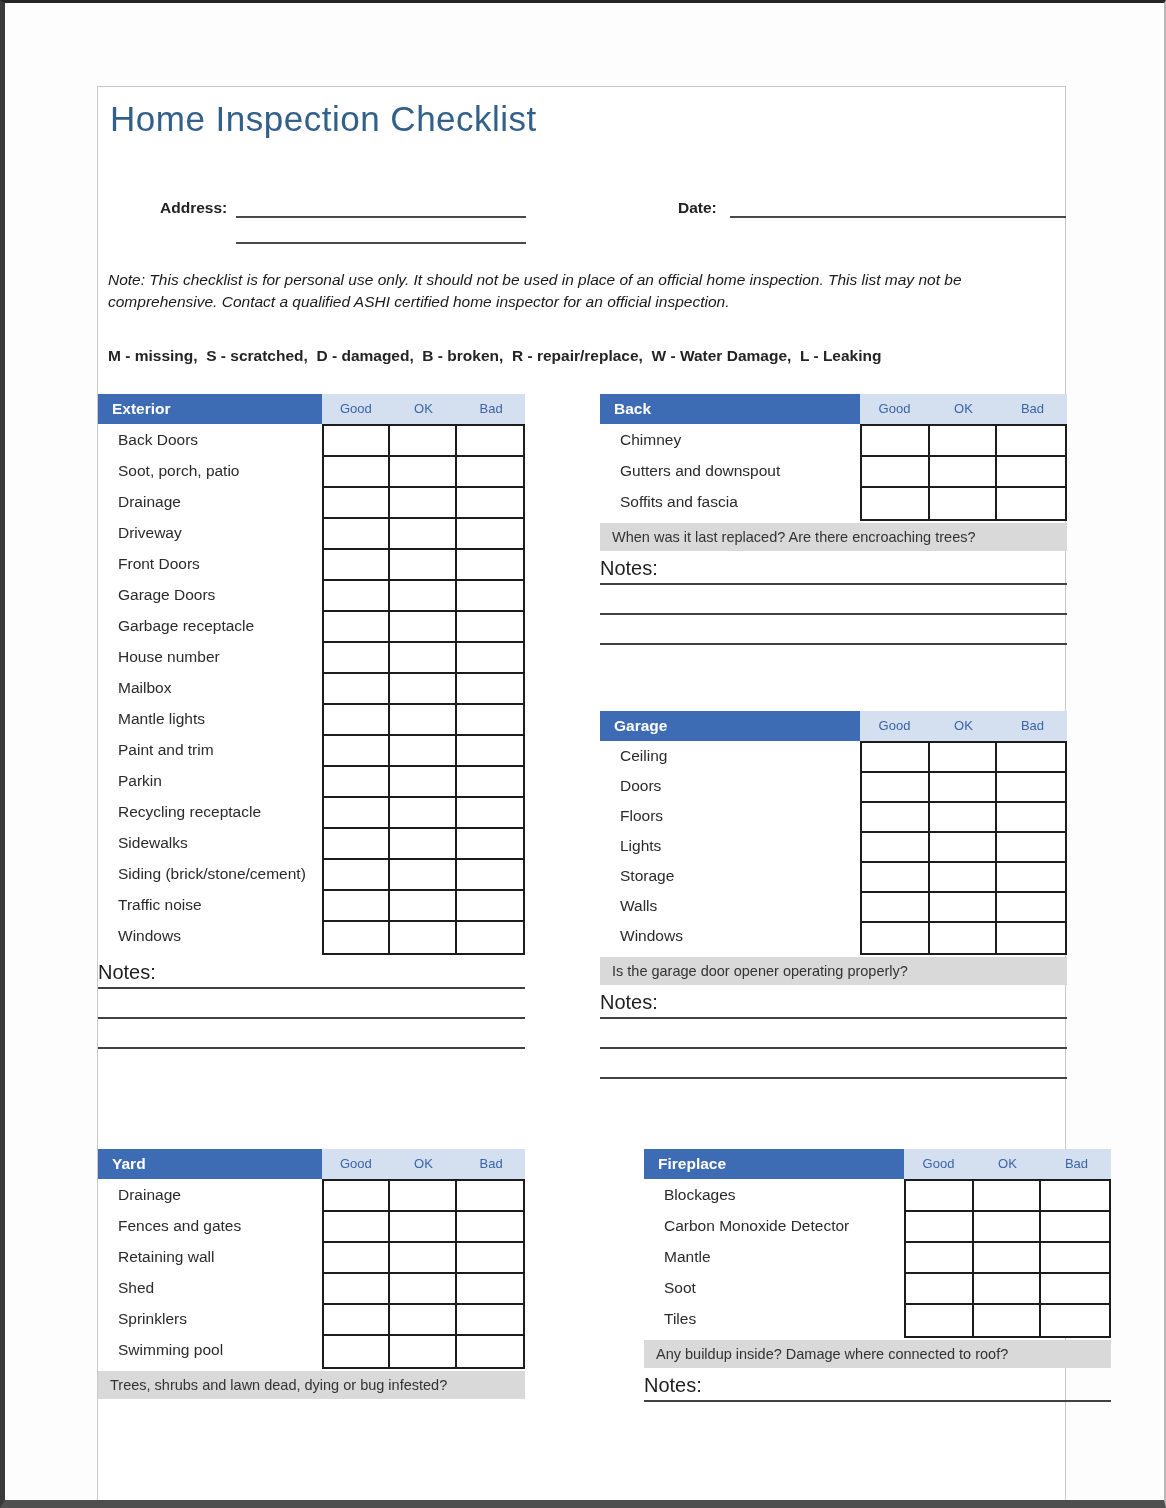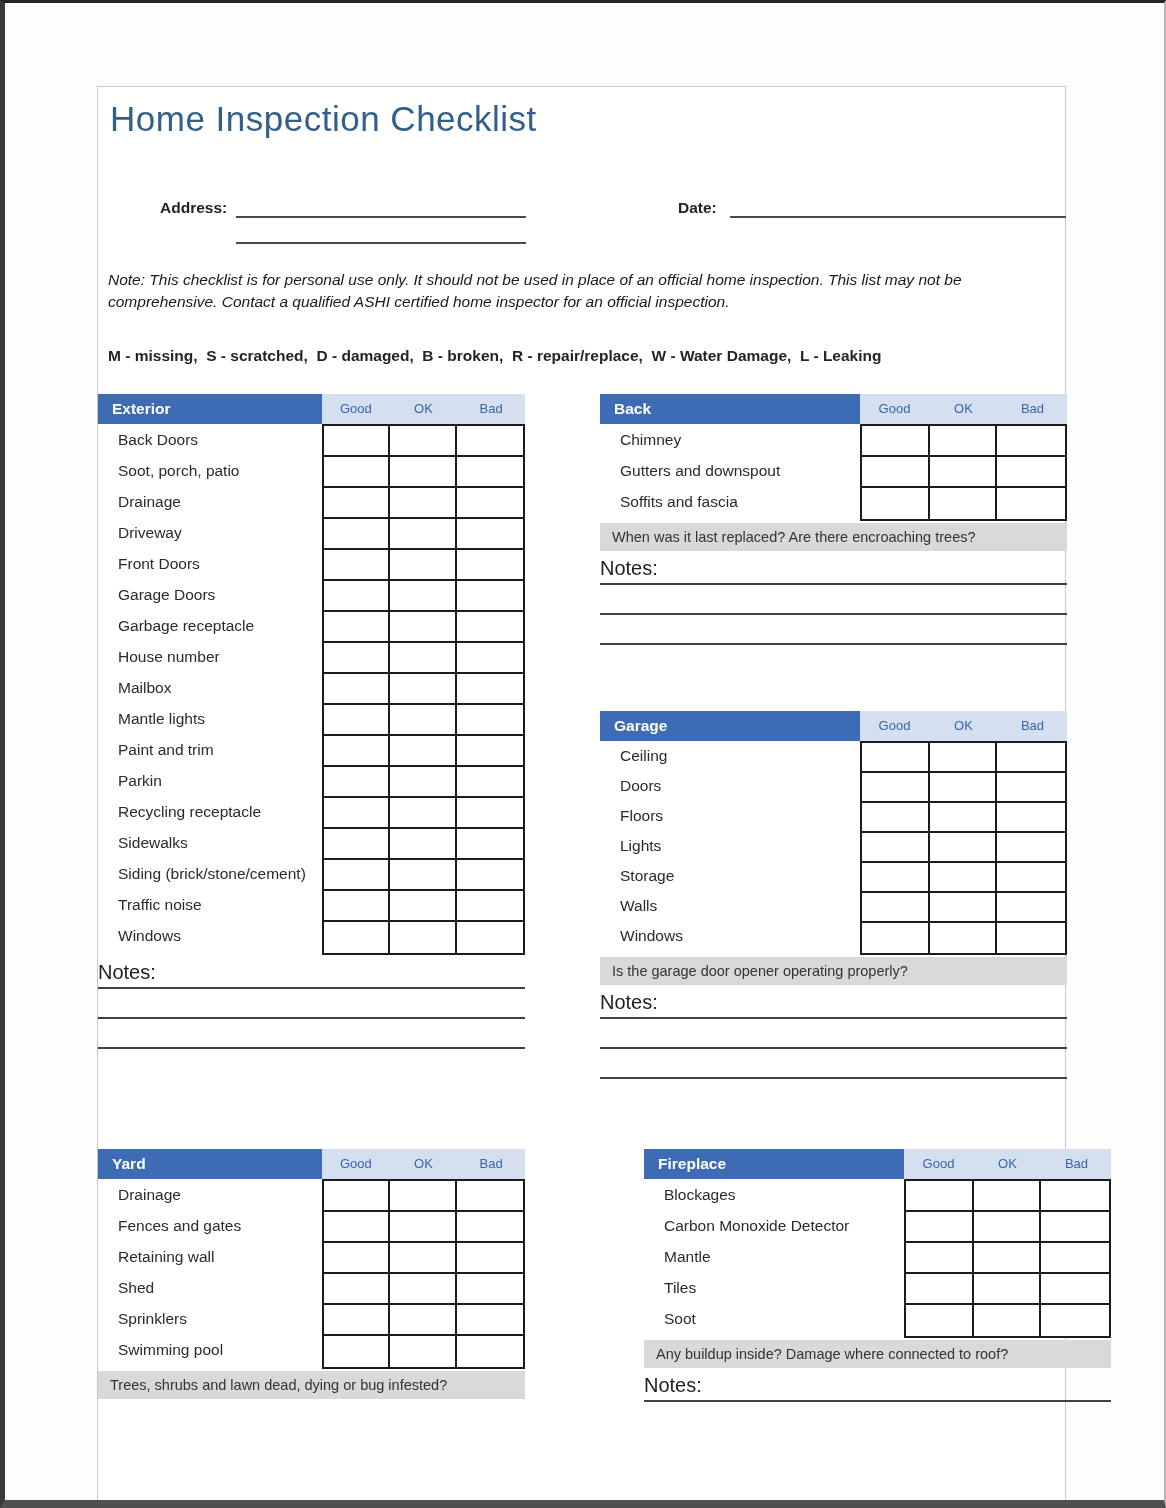--- a/index.html
+++ b/index.html
@@ -372,22 +372,22 @@
           <span class="rating-head">OK</span>
           <span class="rating-head">Bad</span>
         </div>
     </div>
     <div class="panel-body">
       <ul class="labels">
 
       <li>Blockages</li>
           <li>Carbon Monoxide Detector</li>
           <li>Mantle</li>
+          <li>Soot</li>
           <li>Tiles</li>
-          <li>Soot</li>
         </ul>
       <div class="grid">
           <div class="cell"></div>
           <div class="cell"></div>
           <div class="cell"></div>
           <div class="cell"></div>
           <div class="cell"></div>
           <div class="cell"></div>
           <div class="cell"></div>
           <div class="cell"></div>

